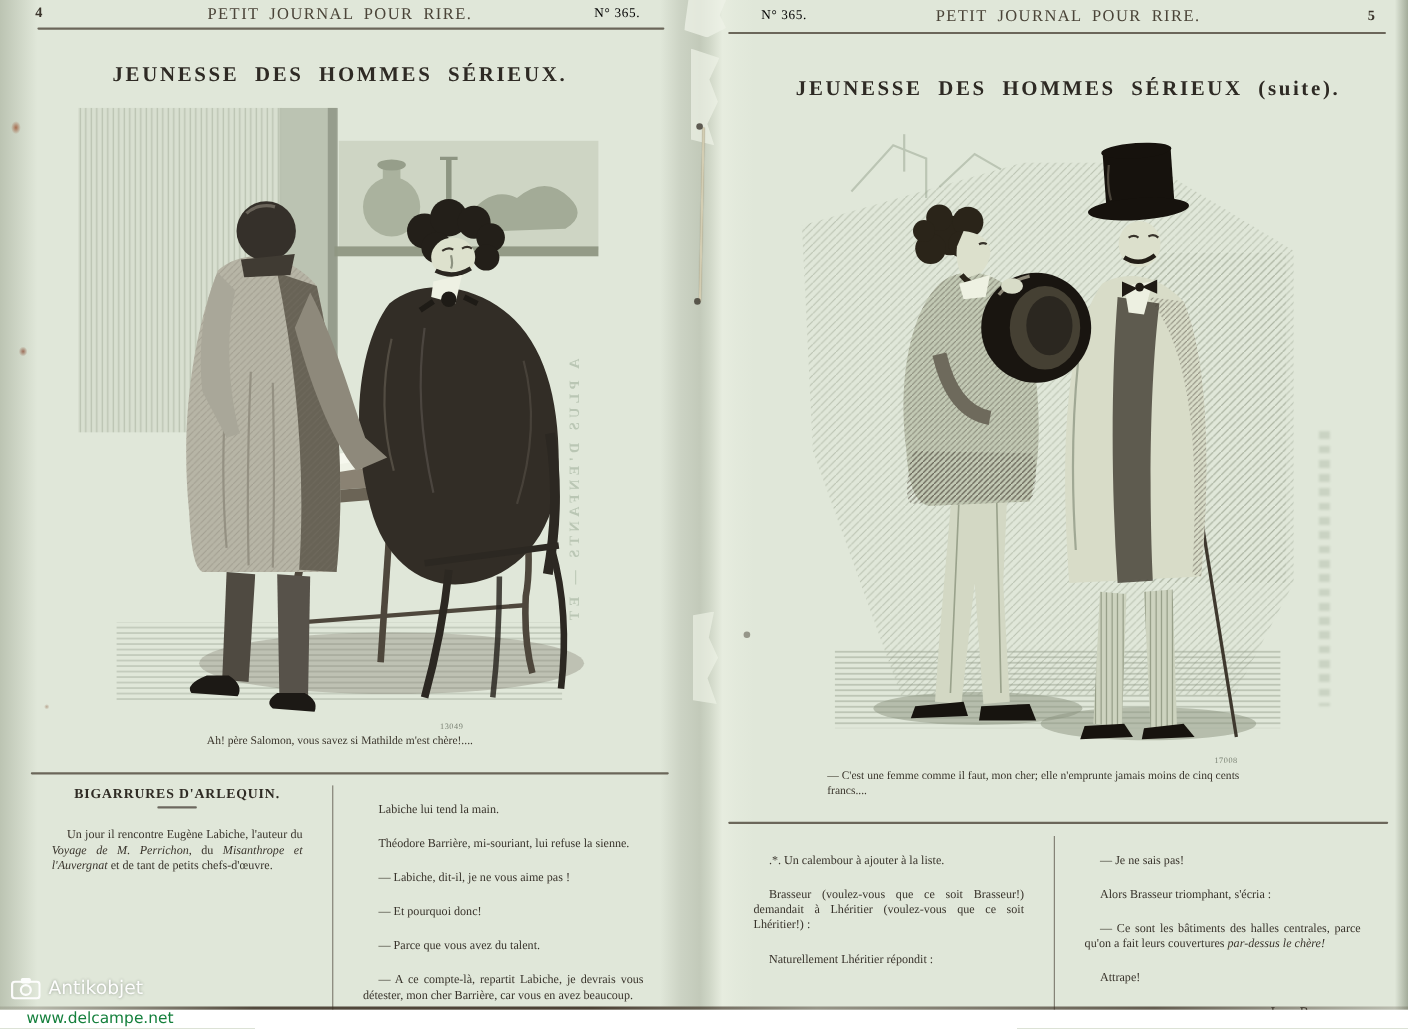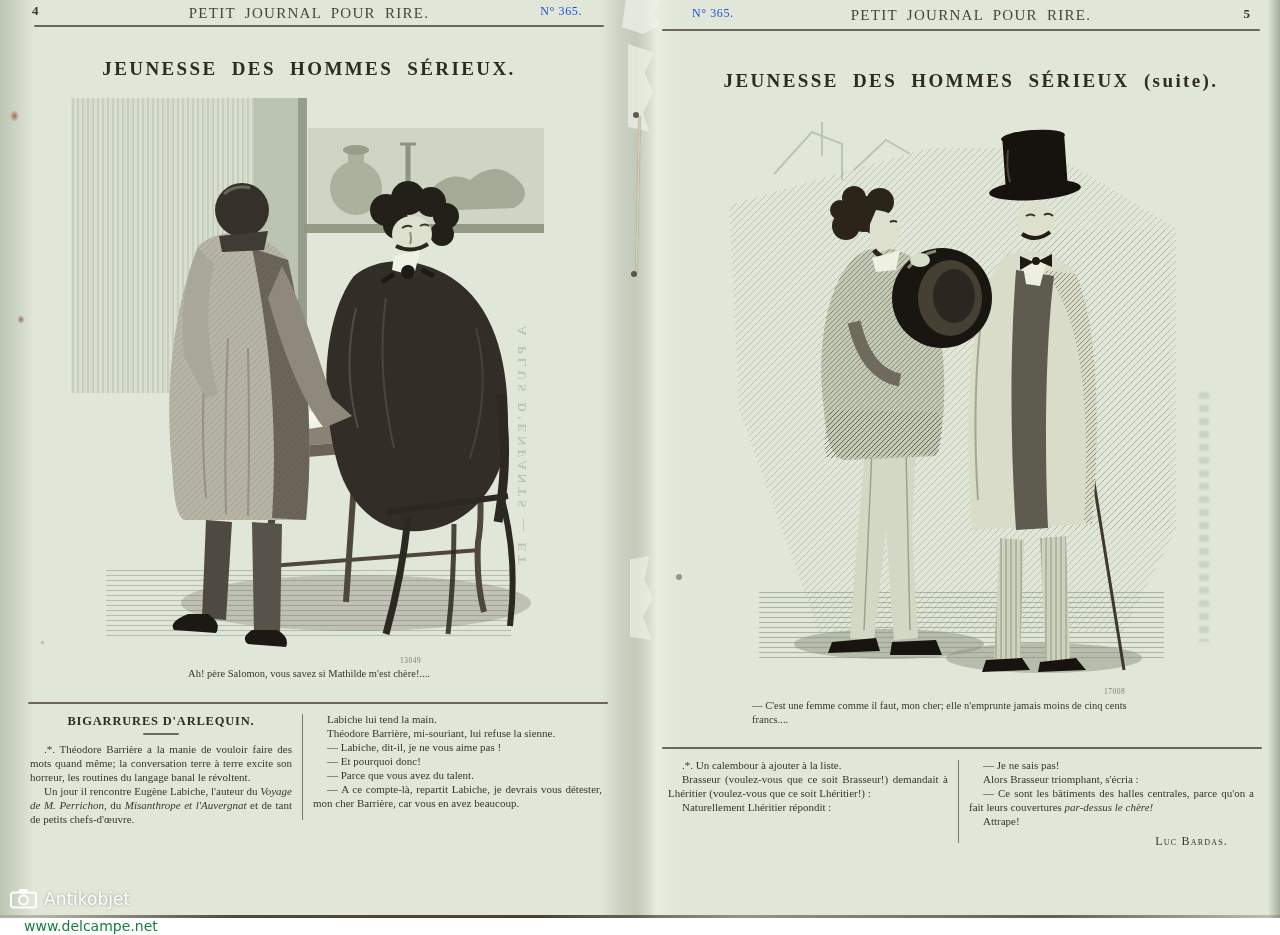--- a/index.html
+++ b/index.html
@@ -14,32 +14,32 @@
       linear-gradient(100deg,#d3dccb 0%,#e1e8d8 16%,#e7edе0 40%,#e6ecdf 46%,#dde5d5 58%,#e5ecdd 74%,#d7e0cf 96%);
     background-color:#e0e7d9;
   }
   .page{position:absolute;top:0;height:935px;}
   #left-page{left:0;width:618px;}
   #right-page{left:662px;width:618px;}
 
   .pgnum{position:absolute;font-size:13px;font-weight:700;color:#3b352c;}
   .masthead{position:absolute;left:0;right:0;text-align:center;font-size:15px;
     letter-spacing:1.3px;word-spacing:4px;color:#47413573;color:#4a4438;}
-  .issue{position:absolute;font-size:12px;color:#1d4ed8;letter-spacing:.6px;}
+  .issue{position:absolute;font-size:12px;color:#000000;letter-spacing:.6px;}
   .rule{position:absolute;background:#4d4639;opacity:.8;height:2px;border-radius:1px;}
   .page-title{position:absolute;left:0;right:0;text-align:center;font-size:19px;font-weight:700;
     letter-spacing:2.4px;word-spacing:7px;color:#2e2a24;}
   .plate{position:absolute;font-size:7.5px;color:#7a8274;letter-spacing:.5px;}
   .caption{position:absolute;font-size:10.5px;line-height:13.5px;color:#3a352c;}
   .cols{position:absolute;display:flex;align-items:stretch;}
   .col{min-width:0;}
   .colrule{flex:0 0 1px;background:#5a5448;opacity:.75;margin:2px 10px 6px 10px;}
   .col-heading{text-align:center;font-weight:700;font-size:12.5px;letter-spacing:.8px;color:#2f2b24;margin-top:2px;}
   .heading-dash{width:36px;height:2px;background:#4f4940;opacity:.8;margin:4px auto 7px auto;border-radius:1px;}
-  .col-para{margin:0;font-size:11px;line-height:14px;text-align:justify;text-indent:14px;color:#39342c;}
+  .col-para{margin:17px;font-size:11px;line-height:14px;text-align:justify;text-indent:14px;color:#39342c;}
   .col-para .it{font-style:italic;}
   .signature{margin-top:6px;padding-right:26px;text-align:right;font-variant:small-caps;
     font-size:12px;letter-spacing:1.2px;color:#39342c;}
 
   .gutter{position:absolute;left:600px;top:0;width:86px;height:918px;pointer-events:none;
     background:linear-gradient(90deg,
       rgba(98,106,86,0) 0%, rgba(98,106,86,.16) 22%, rgba(110,118,96,.26) 42%,
       rgba(130,138,114,.18) 52%, rgba(236,241,228,.55) 66%, rgba(236,241,228,.25) 80%, rgba(98,106,86,0) 100%);}
   .thread{position:absolute;left:637px;top:116px;width:2px;height:158px;background:#d3cdb2;
     box-shadow:0 0 1px #8f8a70;transform:rotate(1.2deg);}
@@ -193,21 +193,20 @@
     <span class="plate" style="left:400px;top:656px;">13049</span>
     <div class="caption" style="top:667px;left:64px;width:490px;text-align:center;font-family:Liberation Serif, serif;">Ah! père Salomon, vous savez si Mathilde m'est chère!....</div>
 
     <div class="rule" style="top:702px;left:28px;right:10px;height:2px;"></div>
 
     <div class="cols" style="top:712px;left:30px;width:572px;">
       <div class="col" style="flex:0 0 262px;">
         <div class="col-heading">BIGARRURES D'ARLEQUIN.</div>
         <div class="heading-dash"></div>
         <div>
-            <p class="col-para"><span>.*. Théodore Barrière a la manie de vouloir faire des mots quand même; la conversation terre à terre excite son horreur, les routines du langage banal le révoltent.</span></p>
             <p class="col-para"><span>Un jour il rencontre Eugène Labiche, l'auteur du </span><span class="it">Voyage de M. Perrichon</span><span>, du </span><span class="it">Misanthrope et l'Auvergnat</span><span> et de tant de petits chefs-d'œuvre.</span></p>
           </div>
       </div>
       <div class="colrule"></div>
       <div class="col" style="flex:1;">
         <div>
             <p class="col-para"><span>Labiche lui tend la main.</span></p>
             <p class="col-para"><span>Théodore Barrière, mi-souriant, lui refuse la sienne.</span></p>
             <p class="col-para"><span>— Labiche, dit-il, je ne vous aime pas !</span></p>
             <p class="col-para"><span>— Et pourquoi donc!</span></p>

